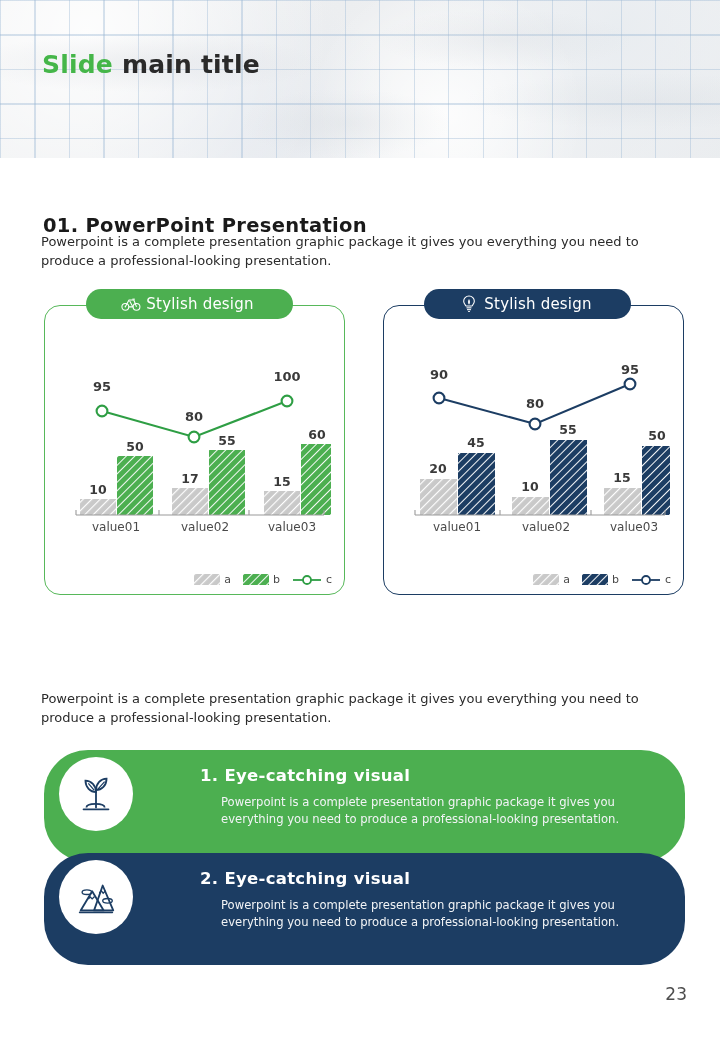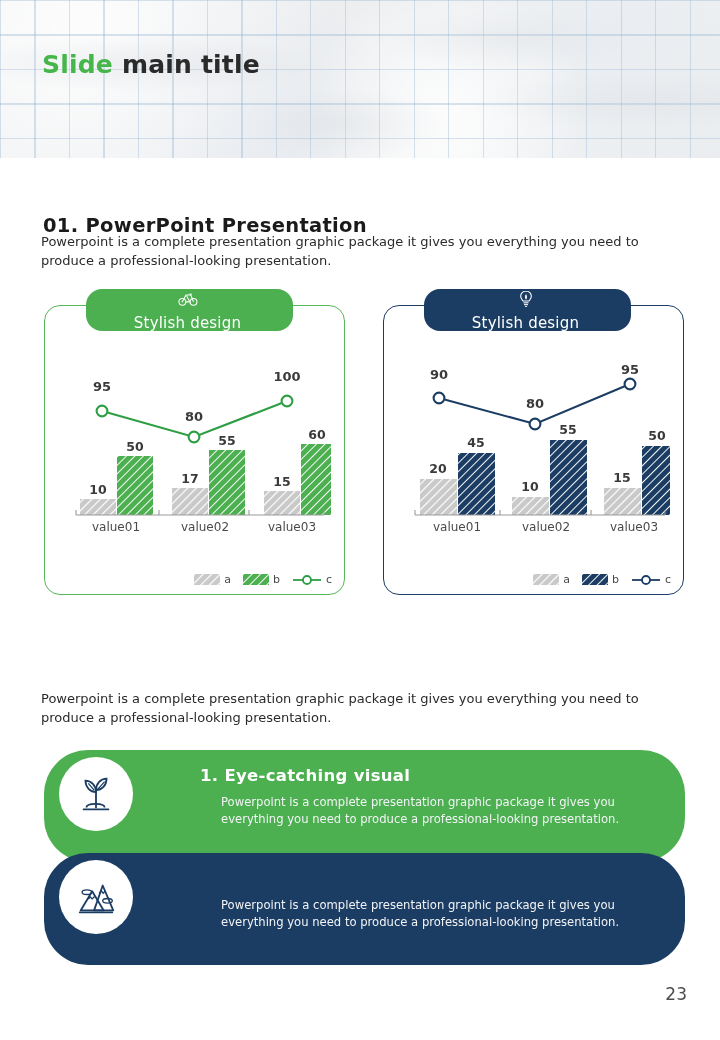--- a/index.html
+++ b/index.html
@@ -84,31 +84,30 @@
     top: 305px;
     border-radius: 16px;
     background: #ffffff;
   }
   #card-green { left: 44px;  border: 1.4px solid #57b85a; }
   #card-navy  { left: 383px; border: 1.4px solid #1c3d63; }
 
   .card-badge {
     position: absolute;
     top: -17px;
-    height: 42px;
+    height: 30px;
     border-radius: 16px;
     display: flex; align-items: center; justify-content: center;
     gap: 5px;
     padding: 0 18px 0 14px;
     color: #ffffff;
     font-size: 15px;
     letter-spacing: 0.2px;
     z-index: 3;
     white-space: nowrap;
-    flex-direction: column;
   }
   #badge-green { left: 41px;  width: 207px; background: #4caf50; }
   #badge-navy  { left: 40px;  width: 207px; background: #1c3d63; }
   .badge-icon { width: 20px; height: 20px; display: inline-block; flex: 0 0 auto; }
 
   
   .plot {
     position: absolute;
     left: 14px; top: 30px;
     width: 272px; height: 215px;
@@ -370,17 +369,21 @@
       <svg viewBox="0 0 48 48" width="46" height="46" fill="none" stroke="#1c3d63" stroke-width="1.9">
         <path d="M8 38 L20 18 L32 38 Z" stroke-linejoin="round"></path>
         <path d="M22 38 L31 12 L42 38 Z" stroke-linejoin="round"></path>
         <path d="M16 26 L18 24 L20 26 L22.5 23.5" stroke-width="1.4"></path>
         <path d="M27.5 20 L29.5 17.5 L31.5 20 L34 17.5" stroke-width="1.4"></path>
         <path d="M7 40 L41 40" stroke-linecap="round"></path>
         <ellipse cx="14.5" cy="19" rx="5" ry="2.4" stroke-width="1.4"></ellipse>
         <ellipse cx="36" cy="28" rx="5" ry="2.4" stroke-width="1.4"></ellipse>
       </svg>
     </div>
+    <div class="feature-title">
+      <span>2.</span>
+      <span>Eye-catching visual</span>
+    </div>
     <div class="feature-text">Powerpoint is a complete presentation graphic package it gives you everything you need to produce a professional-looking presentation.</div>
   </div>
 
   <div class="page-number">23</div>
 </div>
 
 </body></html>

